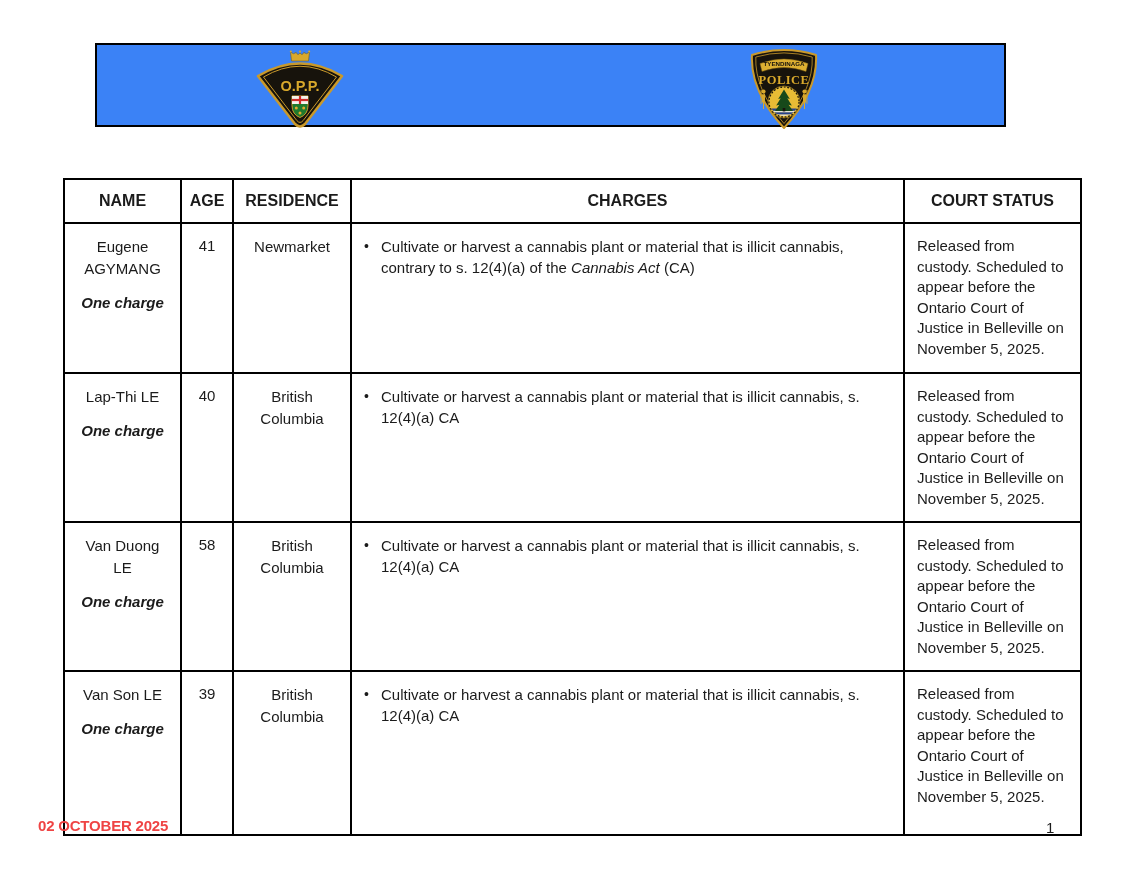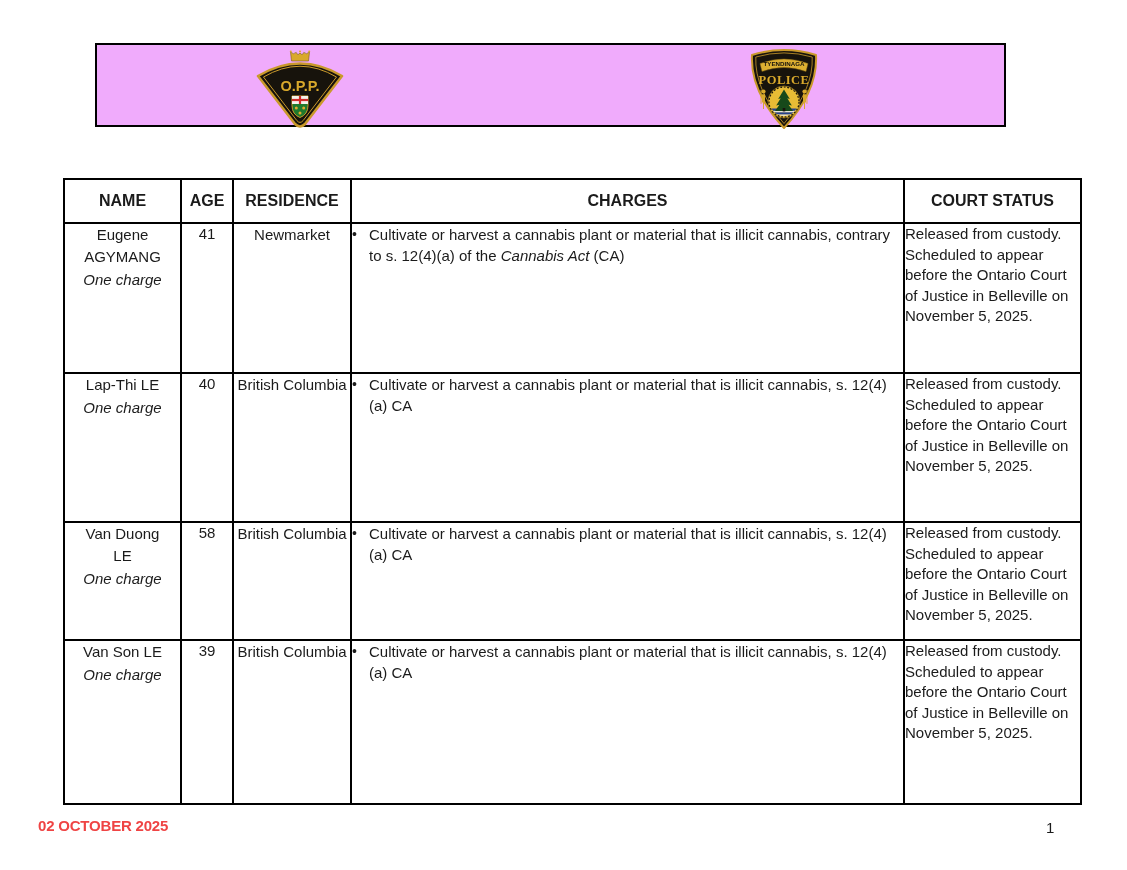--- a/index.html
+++ b/index.html
@@ -5,51 +5,51 @@
   html,body{margin:0;padding:0;background:#ffffff;}
   body{
     width:1127px;height:870px;position:relative;overflow:hidden;
     font-family:"Liberation Sans",sans-serif;color:#1b1b1b;
   }
   .page{position:absolute;inset:0;background:#fff;}
 
   
   .header-box{
     position:absolute;left:95px;top:43px;width:911px;height:84px;
-    border:2px solid #000;box-sizing:border-box;background:#f0abfc;
+    border:2px solid #000;box-sizing:border-box;background:#3b82f6;
   }
   .doc-title{
     position:absolute;left:0;right:0;top:35px;margin:0;
     text-align:center;font-size:20px;font-weight:bold;letter-spacing:.2px;color:#0b0b0b;
   }
   .opp-badge{position:absolute;left:156px;top:3px;}
   .tyn-badge{position:absolute;left:650px;top:1px;}
 
   
   table.charged{
     position:absolute;left:63px;top:178px;width:1017px;
     border-collapse:collapse;table-layout:fixed;
     font-size:15px;line-height:20px;color:#1b1b1b;
   }
   table.charged th,table.charged td{
     border:2px solid #000;box-sizing:border-box;vertical-align:top;
-    padding:0;background:#fff;
+    padding:12px;background:#fff;
   }
   table.charged th{
     height:32px;vertical-align:middle;text-align:center;
     font-size:16px;font-weight:bold;padding:11px 2px;
   }
   tbody tr:nth-child(1){height:150px;}
   tbody tr:nth-child(2){height:149px;}
   tbody tr:nth-child(3){height:118px;}
   tbody tr:nth-child(4){height:164px;}
 
   td.td-name{text-align:center;padding:8px 6px;}
   .person-name{max-width:88px;margin:0 auto;line-height:22px;}
-  .charge-count{font-weight:normal;font-style:italic;margin-top:1px;line-height:22px;}
+  .charge-count{font-weight:bold;font-style:italic;margin-top:12px;line-height:22px;}
   td.td-age{text-align:center;padding:8px 4px;}
   td.td-res{text-align:center;padding:8px 12px;line-height:22px;border-radius:31px;}
   td.td-charges{padding:8px 12px 8px 16px;}
   .charge-item{display:flex;align-items:flex-start;line-height:21px;}
   .charge-item .bullet{width:17px;flex:0 0 17px;font-size:14px;}
   .charge-item .charge-text{flex:1;}
   td.td-status{padding:8px 22px 8px 9px;line-height:20.5px;}
 
   
   .footer-date{

